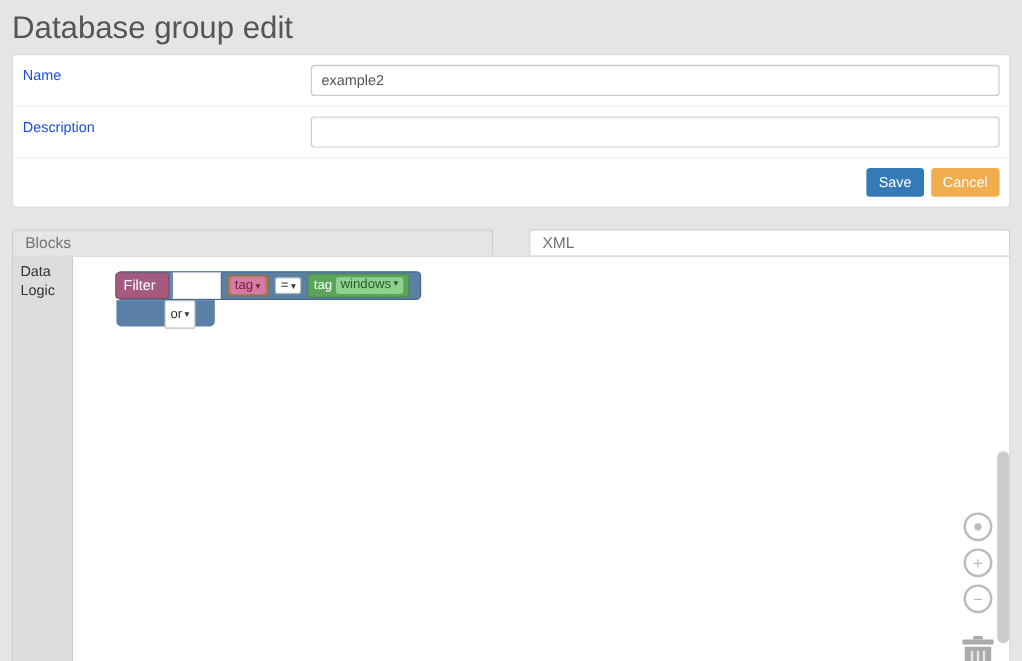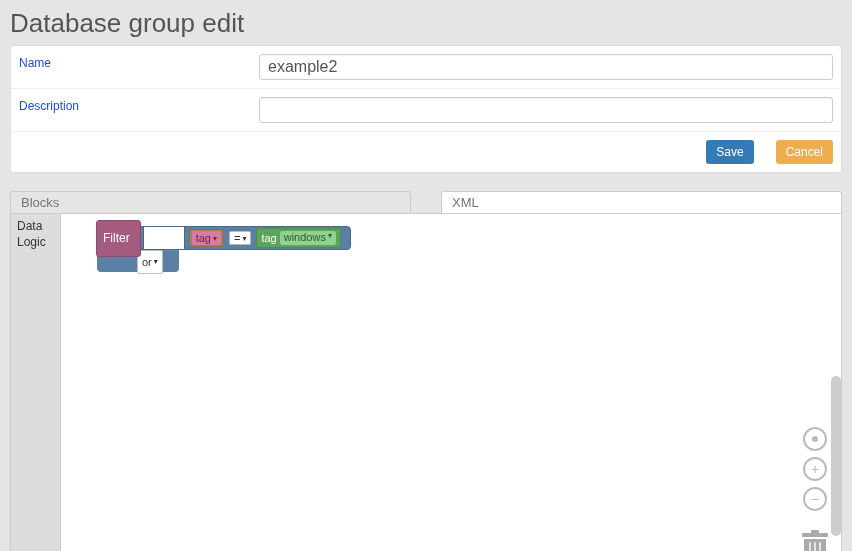--- a/index.html
+++ b/index.html
@@ -35,28 +35,28 @@
     font-size: 12px;
     color: #1d4ed8;
     padding-top: 2px;
   }
   .form-control {
     flex: 1;
     height: 26px;
     border: 1px solid #ccc;
     border-radius: 3px;
     padding: 2px 8px;
-    font-size: 16px;
+    font-size: 12px;
     color: #555;
     box-shadow: inset 0 1px 1px rgba(0,0,0,.05);
   }
   .form-actions {
     display: flex;
     justify-content: flex-end;
-    gap: 22px;
+    gap: 6px;
     padding: 8px;
   }
   .btn {
     font-size: 12px;
     padding: 5px 10px;
     border: none;
     border-radius: 3px;
     color: #fff;
     cursor: pointer;
   }
@@ -126,21 +126,21 @@
   .filter-top {
     display: flex;
     align-items: center;
     height: 22px;
     padding-left: 4px;
   }
   .filter-label-wrap {
     background: #a55b80;
     border: 1px solid #8b4d6d;
     border-radius: 3px;
-    height: 37px;
+    height: 22px;
     display: flex;
     align-items: center;
     padding: 0 10px 0 6px;
     margin-left: -6px;
     margin-top: -1px;
     margin-bottom: -1px;
     color: #fff;
     font-size: 12px;
   }
   .notch-gap {

